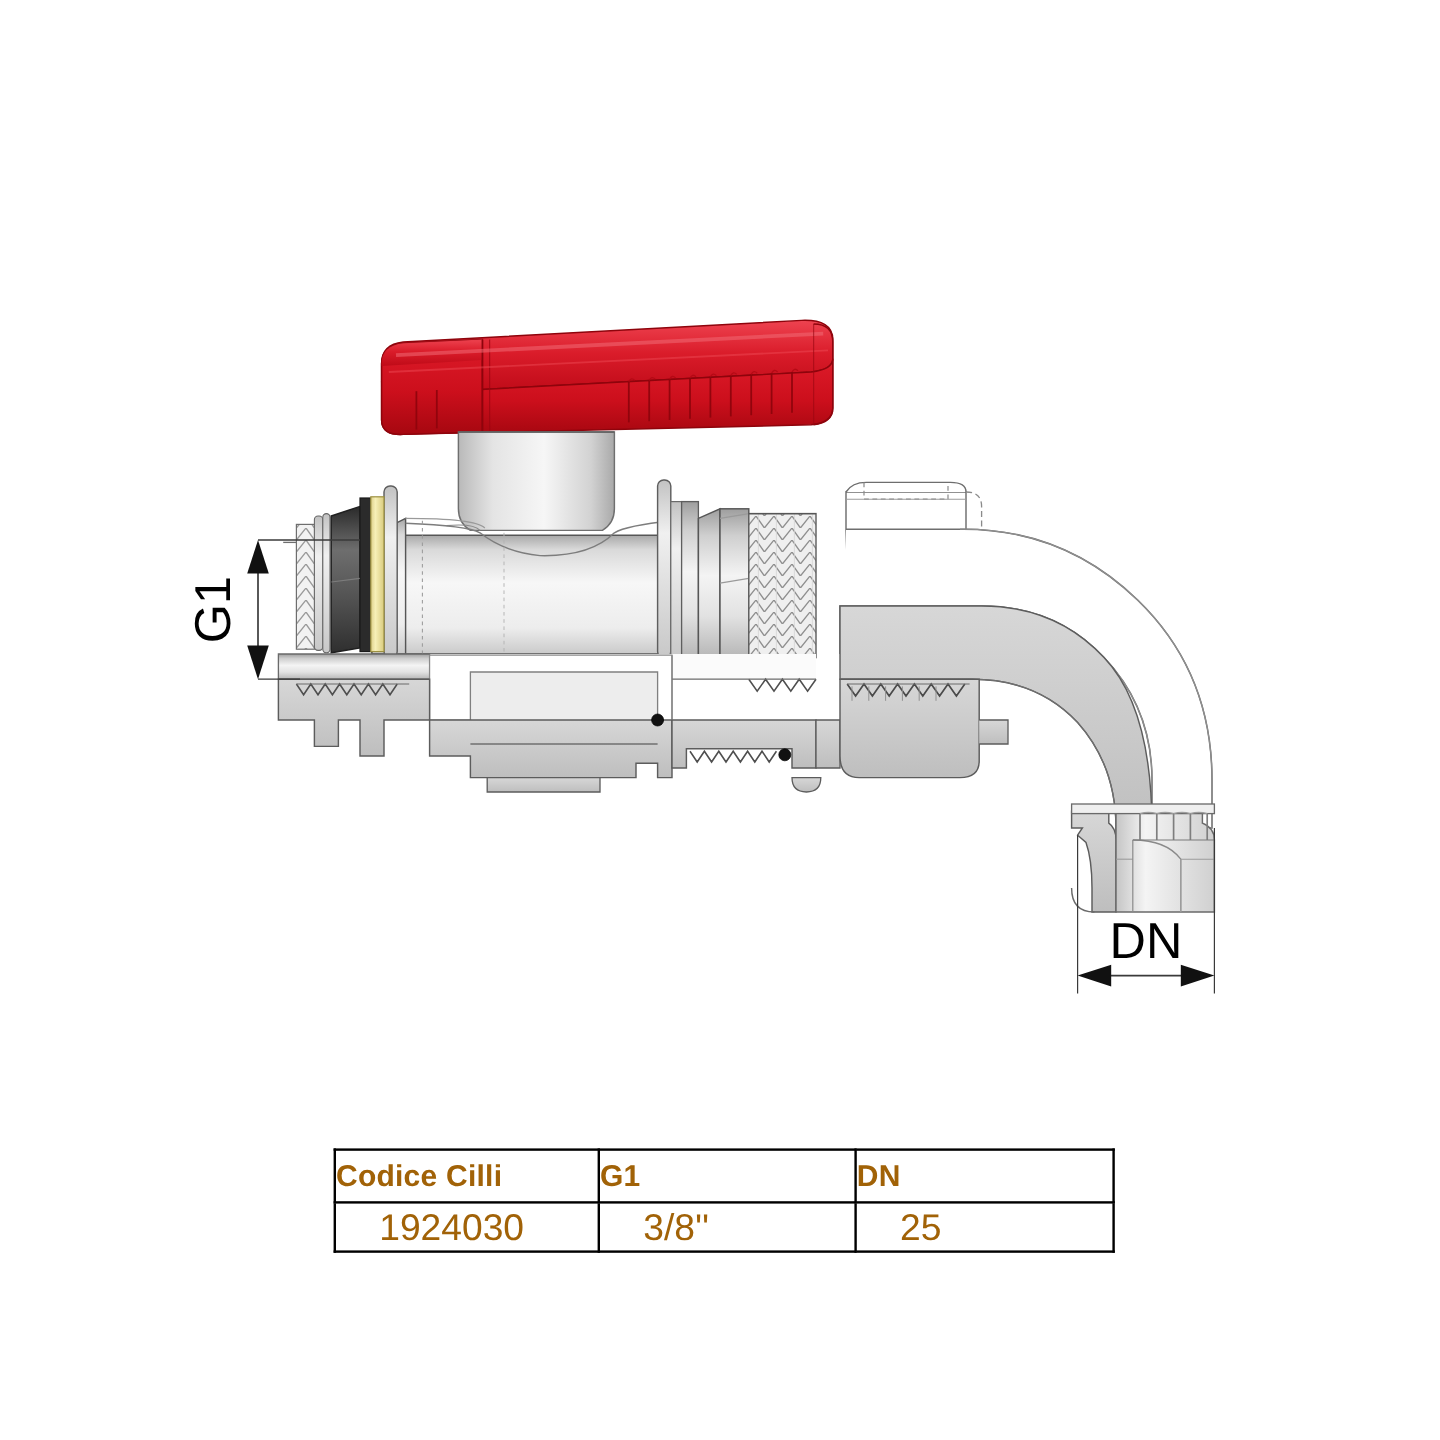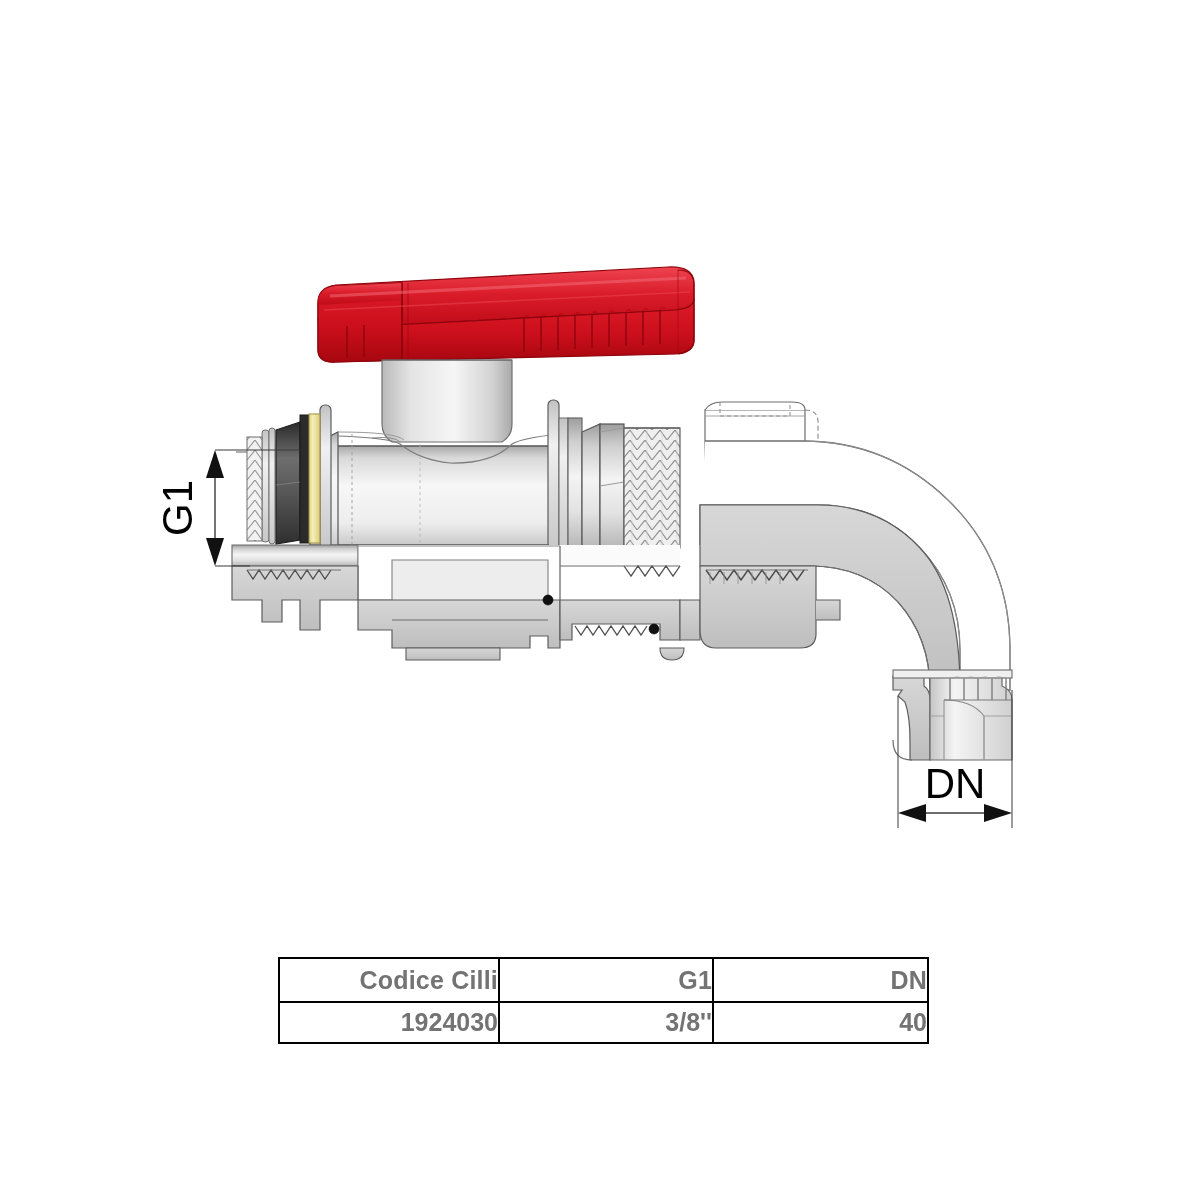--- a/index.html
+++ b/index.html
@@ -36,35 +36,36 @@
     top: 957px;
     width: 643px;
   }
   table.spec {
     border-collapse: collapse;
     width: 100%;
     table-layout: fixed;
   }
   table.spec td {
     border: 2px solid #000000;
-    text-align: right;
+    text-align: left;
     vertical-align: middle;
-    color: #737373;
+    color: #a16207;
     padding: 0;
   }
   table.spec tr.header-row td {
     height: 42px;
     font-size: 25px;
     font-weight: bold;
     letter-spacing: 0.2px;
   }
   table.spec tr.data-row td {
     height: 39px;
-    font-size: 25px;
-    font-weight: bold;
+    font-size: 31px;
+    font-weight: normal;
+    padding-left: 36px;
   }
   .col-a { width: 218px; }
   .col-b { width: 212px; }
   .col-c { width: 213px; }
 </style>
 </head>
 <body>
 
 <div id="sheet">
 
@@ -427,19 +428,19 @@
     <table class="spec">
       <tbody>
         <tr class="header-row">
           <td class="col-a">Codice Cilli</td>
           <td class="col-b">G1</td>
           <td class="col-c">DN</td>
         </tr>
         <tr class="data-row">
           <td class="col-a">1924030</td>
           <td class="col-b">3/8''</td>
-          <td class="col-c">40</td>
+          <td class="col-c">25</td>
         </tr>
       </tbody>
     </table>
   </div>
 
 </div>
 
 </body></html>

